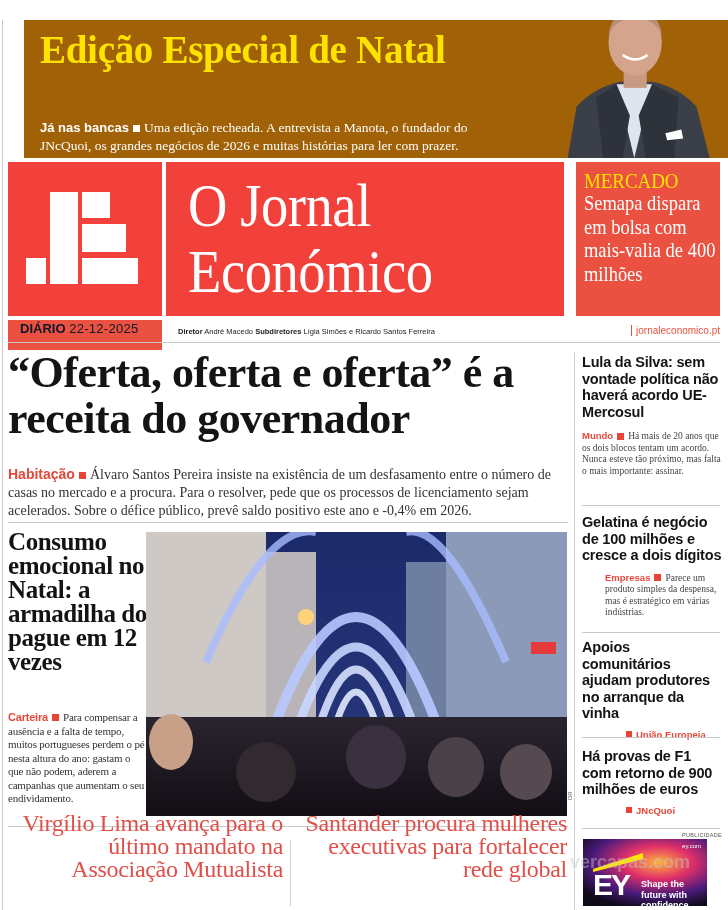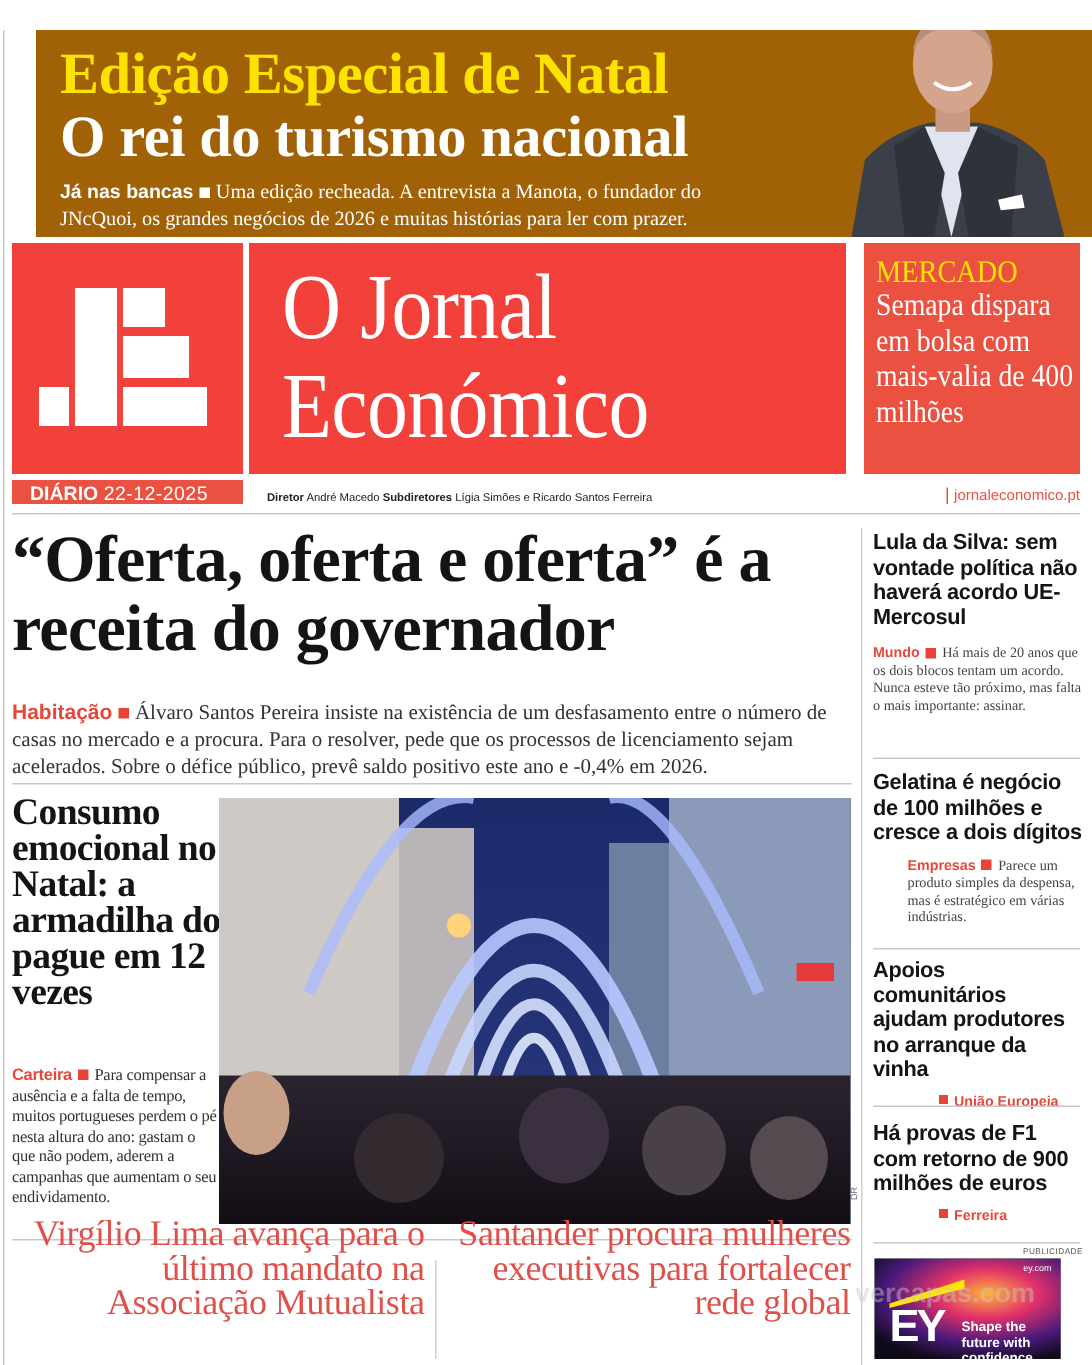--- a/index.html
+++ b/index.html
@@ -23,21 +23,21 @@
   .mast-logo { position: absolute; left: 8px; top: 162px; width: 154px; height: 154px; background: #f2413b; }
   .mast-title { position: absolute; left: 166px; top: 162px; width: 398px; height: 154px; background: #f2413b; color: #ffffff; }
   .mast-title .l1, .mast-title .l2 { position: absolute; left: 22px; font-size: 62px; line-height: 62px; white-space: nowrap; letter-spacing: -0.5px; transform: scaleX(0.88); transform-origin: left top; }
   .mast-title .l1 { top: 12px; }
   .mast-title .l2 { top: 78px; }
   .mast-side { position: absolute; left: 576px; top: 162px; width: 144px; height: 154px; background: #ea5140; color: #ffffff; padding: 8px 8px; }
   .mast-side .kick { color: #ffe300; font-size: 21px; line-height: 22px; transform: scaleX(0.9); transform-origin: left top; white-space: nowrap; }
   .mast-side .txt { font-size: 21px; line-height: 23.5px; transform: scaleX(0.88); transform-origin: left top; width: 150px; }
 
   
-  .date-badge { position: absolute; left: 8px; top: 320px; width: 154px; height: 16px; background: #ea5140; color: #ffffff; font-family: "Liberation Sans", "DejaVu Sans", sans-serif; font-size: 13px; line-height: 18px; padding-left: 12px; white-space: nowrap; }
+  .date-badge { position: absolute; left: 8px; top: 320px; width: 154px; height: 30px; background: #ea5140; color: #0f172a; font-family: "Liberation Sans", "DejaVu Sans", sans-serif; font-size: 13px; line-height: 18px; padding-left: 12px; white-space: nowrap; }
   .date-badge b { font-weight: bold; }
   .date-badge span.d { font-weight: normal; letter-spacing: 0.3px; }
   .staff { position: absolute; left: 178px; top: 327px; font-family: "Liberation Sans", "DejaVu Sans", sans-serif; font-size: 7.5px; color: #222; white-space: nowrap; }
   .staff b { font-weight: bold; }
   .site { position: absolute; right: 8px; top: 325px; font-family: "Liberation Sans", "DejaVu Sans", sans-serif; font-size: 10px; color: #ea5140; white-space: nowrap; border-left: 1px solid #ea5140; padding-left: 4px; }
   .rule-top { position: absolute; left: 8px; top: 342px; width: 712px; height: 1px; background: #c8c8c8; }
 
   
   .lead-h { position: absolute; left: 8px; top: 350px; width: 565px; font-size: 44px; font-weight: bold; line-height: 46px; letter-spacing: -0.5px; color: #141414; }
   .lead-p { position: absolute; left: 8px; top: 465px; width: 560px; font-size: 14px; line-height: 18px; color: #333; }
@@ -74,21 +74,20 @@
   .ad-tag { position: absolute; left: 58px; top: 40px; font-family: "Liberation Sans", "DejaVu Sans", sans-serif; font-size: 9px; line-height: 10.5px; font-weight: bold; color: #fff; }
   .watermark { position: absolute; left: 570px; top: 852px; font-family: "Liberation Sans", "DejaVu Sans", sans-serif; font-size: 18px; font-weight: bold; color: rgba(200,200,200,0.45); pointer-events: none; }
 </style>
 </head>
 <body>
 
 <div class="frame-left"></div>
 
 <div class="promo">
   <div class="promo-title1">Edição Especial de Natal</div>
-  <div class="promo-title2">O rei do turismo nacional</div>
   <div class="promo-text">
     <span class="kicker">Já nas bancas</span><span class="sq sq-white"></span><span>Uma edição recheada. A entrevista a Manota, o fundador do JNcQuoi, os grandes negócios de 2026 e muitas histórias para ler com prazer.</span>
   </div>
   <svg class="promo-photo" viewBox="0 0 215 178">
     <path d="M30 178 L40 120 Q60 98 90 92 L125 92 Q155 98 175 120 L190 178 Z" fill="#3b3f48"></path>
     <path d="M85 95 L105 178 L125 95 Z" fill="#dfe4ee"></path>
     <path d="M85 95 L100 130 L92 178 L70 178 L62 110 Z" fill="#2e323a"></path>
     <path d="M125 95 L110 130 L118 178 L150 178 L155 110 Z" fill="#2e323a"></path>
     <polygon points="140,150 158,146 160,156 142,158" fill="#ffffff"></polygon>
     <rect x="93" y="75" width="26" height="24" fill="#c89a83"></rect>
@@ -196,21 +195,21 @@
 <div class="rc-rule" style="top:632px;"></div>
 
 <div class="rc" style="top:639px;">
   <h3>Apoios comunitários ajudam produtores no arranque da vinha</h3>
   <div class="tag"><span class="sq sq-red"></span><span>União Europeia</span></div>
 </div>
 <div class="rc-rule" style="top:737px;"></div>
 
 <div class="rc" style="top:748px;">
   <h3>Há provas de F1 com retorno de 900 milhões de euros</h3>
-  <div class="tag"><span class="sq sq-red"></span><span>Ferreira</span></div>
+  <div class="tag"><span class="sq sq-red"></span><span>JNcQuoi</span></div>
 </div>
 <div class="rc-rule" style="top:828px;"></div>
 
 <div class="ad-label">PUBLICIDADE</div>
 <div class="ad">
   <svg width="137" height="67" viewBox="0 0 137 67" style="position:absolute;left:0;top:0;">
     <defs>
       <radialGradient id="adg" cx="0.55" cy="0.35" r="0.7">
         <stop offset="0" stop-color="#ffb23a"></stop>
         <stop offset="0.35" stop-color="#e0306a"></stop>

